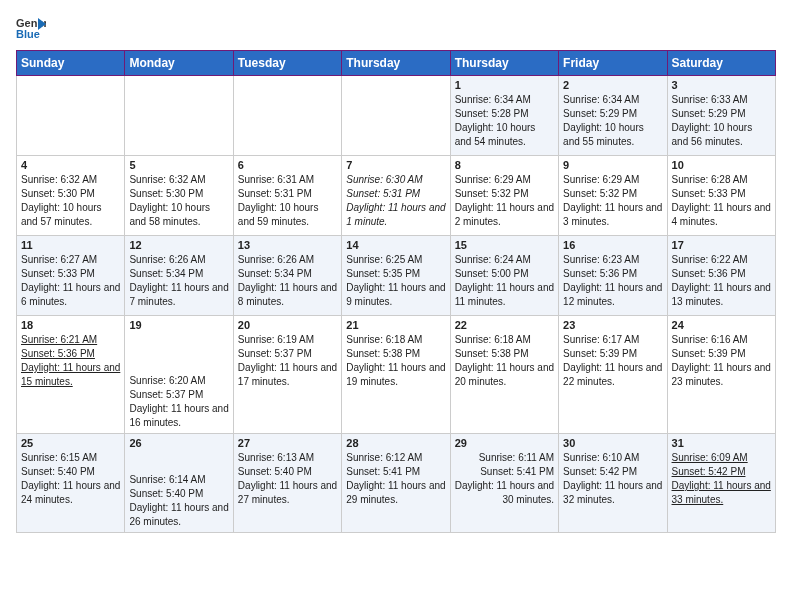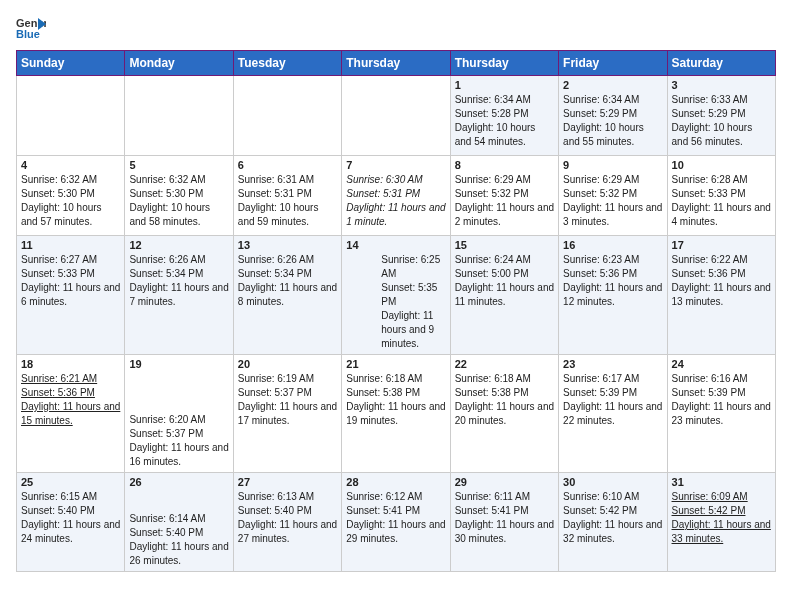--- a/index.html
+++ b/index.html
@@ -194,21 +194,21 @@
 Daylight: 11 hours and 7 minutes.</div>
         </td>
         <td>
           <span class="day-number">13</span>
           <div class="day-info" style="white-space: pre-line;">Sunrise: 6:26 AM
 Sunset: 5:34 PM
 Daylight: 11 hours and 8 minutes.</div>
         </td>
         <td>
           <span class="day-number">14</span>
-          <div class="day-info" style="white-space: pre-line; margin-left: 35px;">Sunrise: 6:25 AM
+          <div class="day-info" style="white-space: pre-line;">Sunrise: 6:25 AM
 Sunset: 5:35 PM
 Daylight: 11 hours and 9 minutes.</div>
         </td>
         <td>
           <span class="day-number">15</span>
           <div class="day-info" style="white-space: pre-line;">Sunrise: 6:24 AM
 Sunset: 5:00 PM
 Daylight: 11 hours and 11 minutes.</div>
         </td>
         <td>
@@ -288,21 +288,21 @@
 Daylight: 11 hours and 27 minutes.</div>
         </td>
         <td>
           <span class="day-number">28</span>
           <div class="day-info" style="white-space: pre-line;">Sunrise: 6:12 AM
 Sunset: 5:41 PM
 Daylight: 11 hours and 29 minutes.</div>
         </td>
         <td>
           <span class="day-number">29</span>
-          <div class="day-info" style="white-space: pre-line;">Sunrise: 6:11 AM
+          <div class="day-info" style="white-space: pre-line; text-align: right;">Sunrise: 6:11 AM
 Sunset: 5:41 PM
 Daylight: 11 hours and 30 minutes.</div>
         </td>
         <td>
           <span class="day-number">30</span>
           <div class="day-info" style="white-space: pre-line;">Sunrise: 6:10 AM
 Sunset: 5:42 PM
 Daylight: 11 hours and 32 minutes.</div>
         </td>
         <td>

